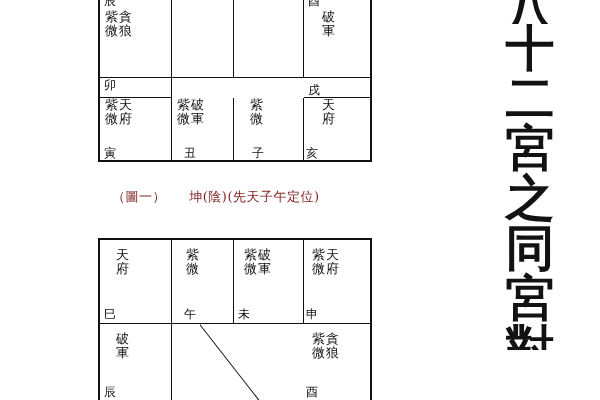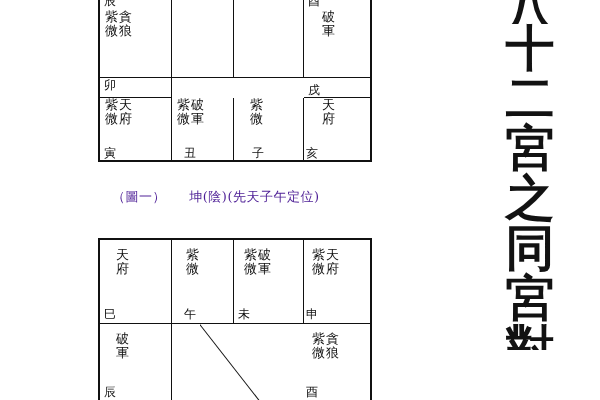--- a/index.html
+++ b/index.html
@@ -90,21 +90,21 @@
     position: absolute;
     background: #111;
     height: 1px;
     transform-origin: 0 0;
   }
 
   
   .caption {
     position: absolute;
     font-size: 13px;
-    color: #4c1d95;
+    color: #7f1d1d;
     white-space: nowrap;
     letter-spacing: 0.5px;
   }
 </style>
 </head>
 <body>
 
 <div id="page">
 
   <div class="grid" style="left:98px; top:-10px; width:274px; height:172px;">

